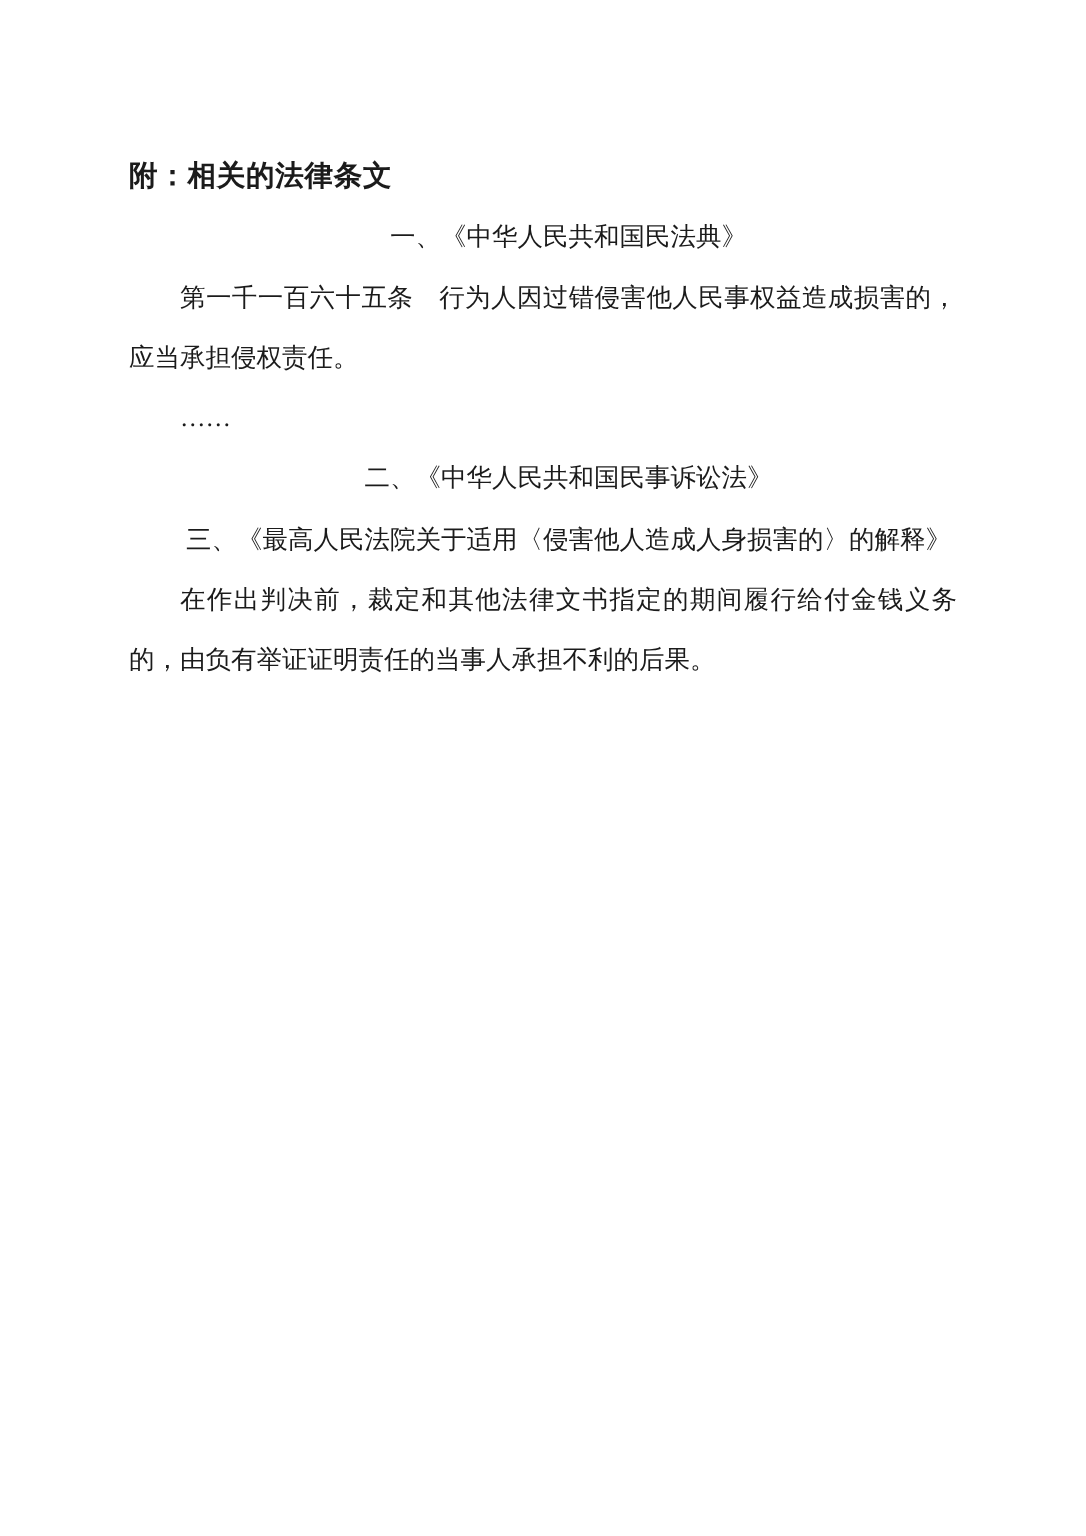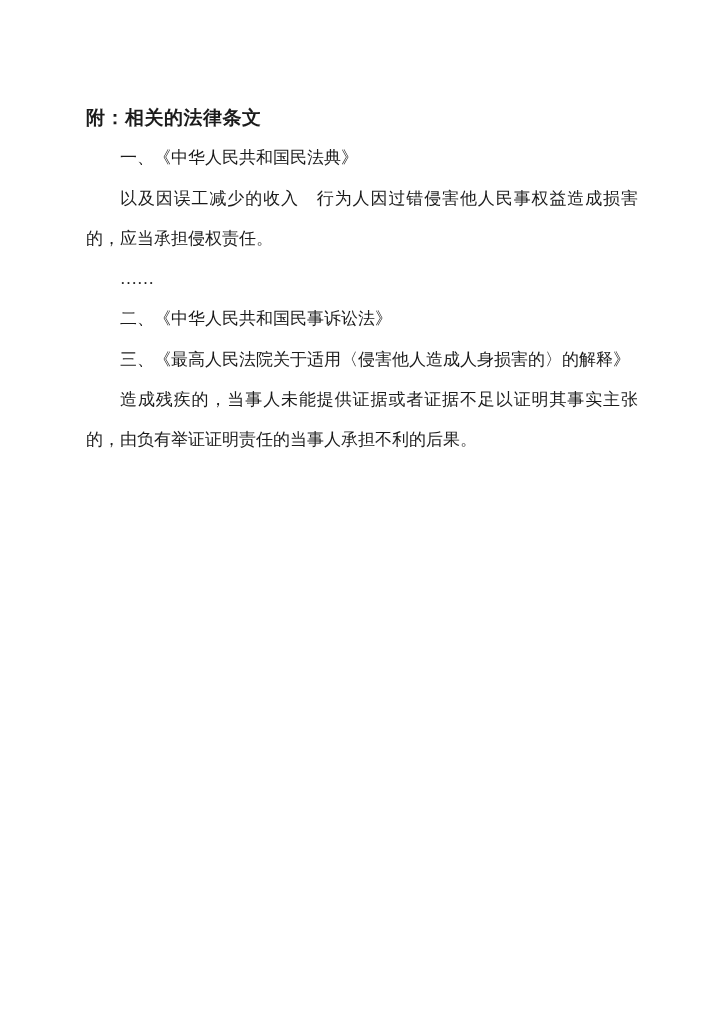--- a/index.html
+++ b/index.html
@@ -31,21 +31,21 @@
     font-family: "Liberation Serif", serif;
     font-size: 17px;
     line-height: 40.3px;
     text-align: justify;
   }
   .body-text p {
     margin: 0;
     text-indent: 2em;
   }
   .body-text p.title {
-    text-align: left;
+    text-align: center;
     white-space: nowrap;
   }
   .page-number {
     position: absolute;
     left: 86px;
     top: 934px;
     font-family: "Liberation Serif", serif;
     font-size: 19px;
     line-height: 28px;
     color: #444444;
@@ -53,21 +53,21 @@
   }
 </style>
 </head>
 <body>
 
 <div class="page">
   <h1 class="heading">附：相关的法律条文</h1>
 
   <div class="body-text" id="body-container">
       <p class="title">一、《中华人民共和国民法典》</p>
-      <p>以及因误工减少的收入　行为人因过错侵害他人民事权益造成损害的，应当承担侵权责任。</p>
+      <p>第一千一百六十五条　行为人因过错侵害他人民事权益造成损害的，应当承担侵权责任。</p>
       <p>……</p>
       <p class="title">二、《中华人民共和国民事诉讼法》</p>
       <p class="title">三、《最高人民法院关于适用〈侵害他人造成人身损害的〉的解释》</p>
-      <p>造成残疾的，当事人未能提供证据或者证据不足以证明其事实主张的，由负有举证证明责任的当事人承担不利的后果。</p>
+      <p>在作出判决前，裁定和其他法律文书指定的期间履行给付金钱义务的，由负有举证证明责任的当事人承担不利的后果。</p>
     </div>
 
   <div class="page-number">- 6 -</div>
 </div>
 
 </body></html>

